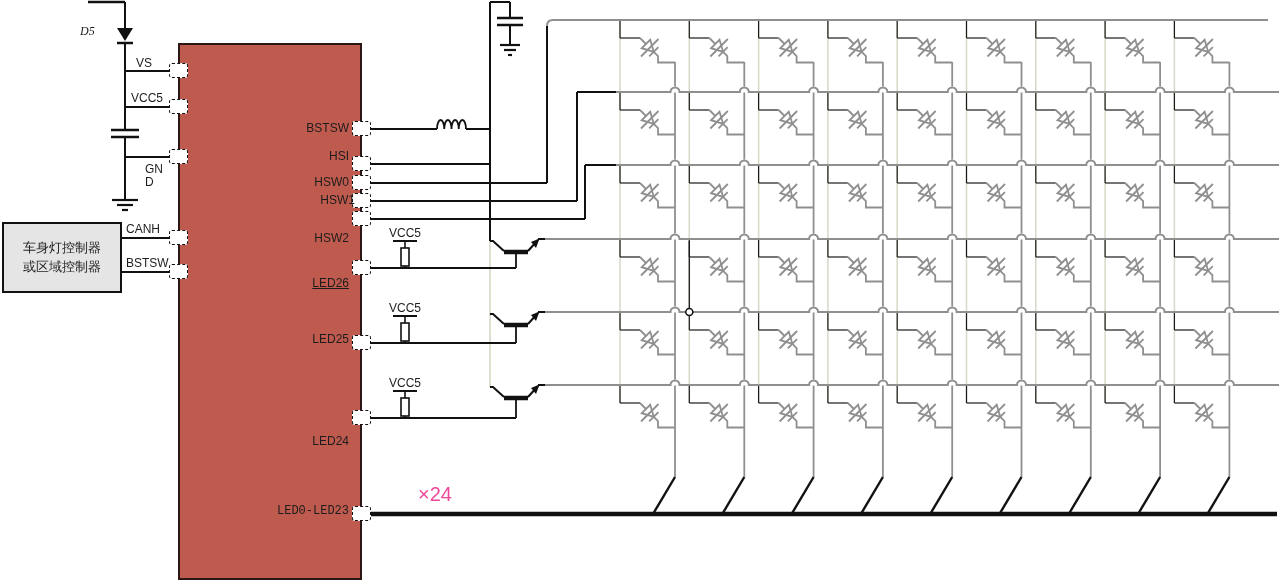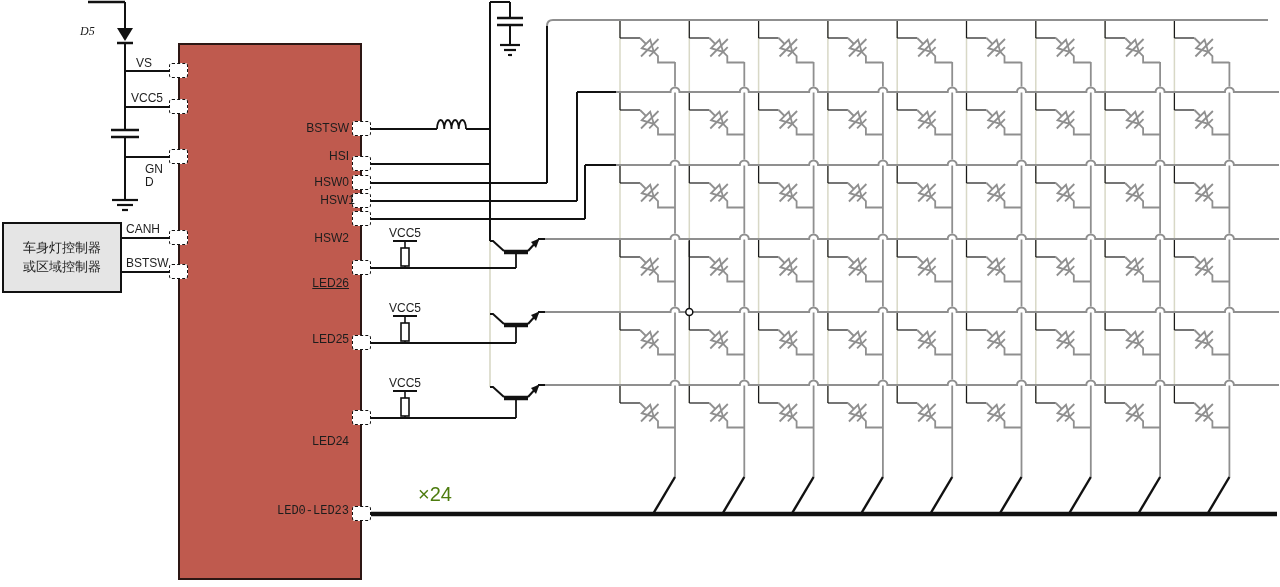--- a/index.html
+++ b/index.html
@@ -8,21 +8,21 @@
   #ic{position:absolute;left:178px;top:43px;width:184px;height:537px;
       border:2px solid #2d1714;box-sizing:border-box;z-index:1;}
   #wires{position:absolute;left:0;top:0;z-index:2;}
   #pins-layer,#labels-layer{position:absolute;left:0;top:0;width:100%;height:100%;z-index:3;pointer-events:none;}
   .pin{position:absolute;width:19px;height:15px;background:#fff;border:1.6px dashed #111;
        border-radius:3px;box-sizing:border-box;}
   .lbl{position:absolute;font-size:12px;color:#1d1d1d;white-space:nowrap;line-height:1.05;}
   .lbl.right{text-align:right;width:100px;}
   .lbl.wrap{white-space:normal;word-break:break-all;}
   .lbl.ref{font-family:"Liberation Serif", serif;font-style:italic;}
-  .lbl.big{font-size:20px;color:#4d7c0f;}
+  .lbl.big{font-size:20px;color:#ec4899;}
   .lbl.supply{width:44px;text-align:center;}
   #controller-box{position:absolute;left:2px;top:222px;width:120px;height:71px;background:#e5e5e5;
       border:2px solid #111;box-sizing:border-box;display:flex;flex-direction:column;
       align-items:center;justify-content:center;font-size:13px;color:#222;z-index:3;line-height:1.45;}
 </style>
 </head>
 <body>
 
 <div id="root">
   <div id="ic" style="background: rgb(191, 90, 78);"></div>

